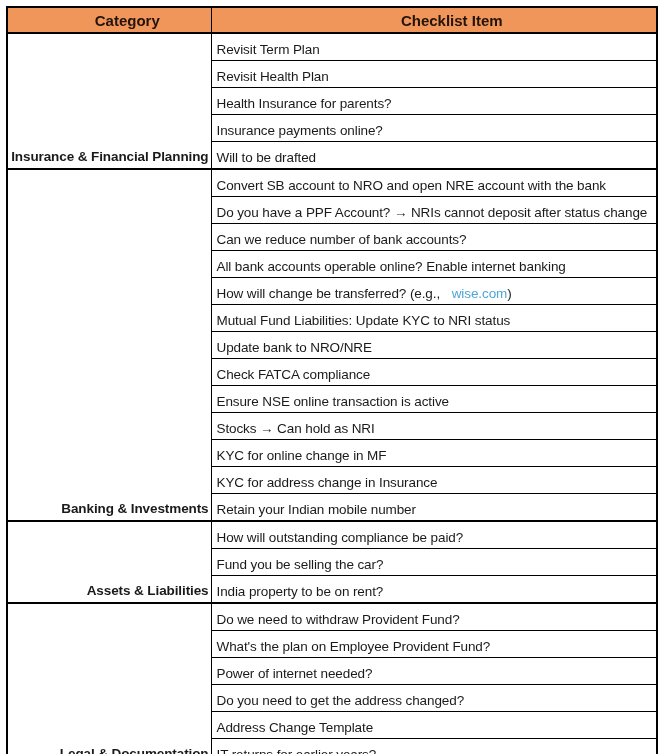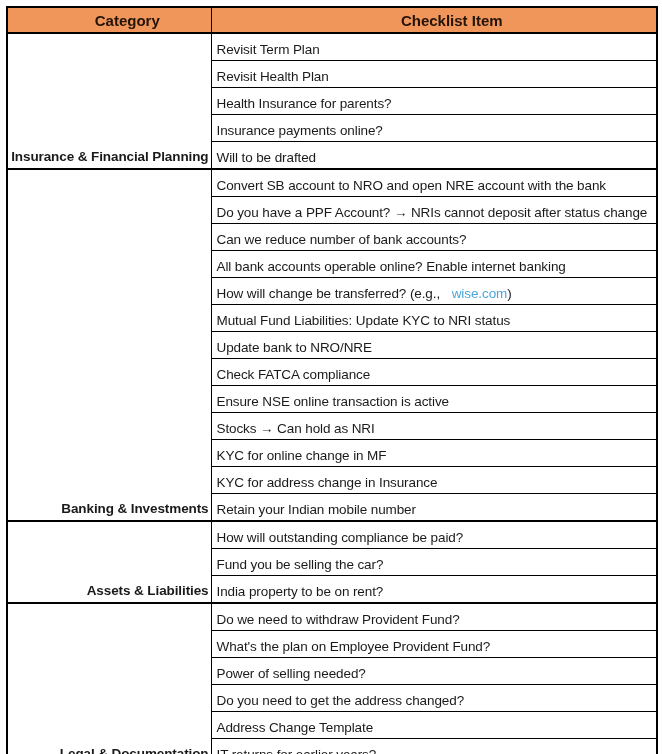--- a/index.html
+++ b/index.html
@@ -140,21 +140,21 @@
           <td class="item"><span>India property to be on rent?</span></td>
         </tr>
         <tr class="group-start">
           <td class="category" rowspan="6"><span>Legal &amp; Documentation</span></td>
           <td class="item"><span>Do we need to withdraw Provident Fund?</span></td>
         </tr>
         <tr>
           <td class="item"><span>What's the plan on Employee Provident Fund?</span></td>
         </tr>
         <tr>
-          <td class="item"><span>Power of selling needed?</span></td>
+          <td class="item"><span>Power of internet needed?</span></td>
         </tr>
         <tr>
           <td class="item"><span>Do you need to get the address changed?</span></td>
         </tr>
         <tr>
           <td class="item"><span>Address Change Template</span></td>
         </tr>
         <tr>
           <td class="item"><span>IT returns for earlier years?</span></td>
         </tr>

